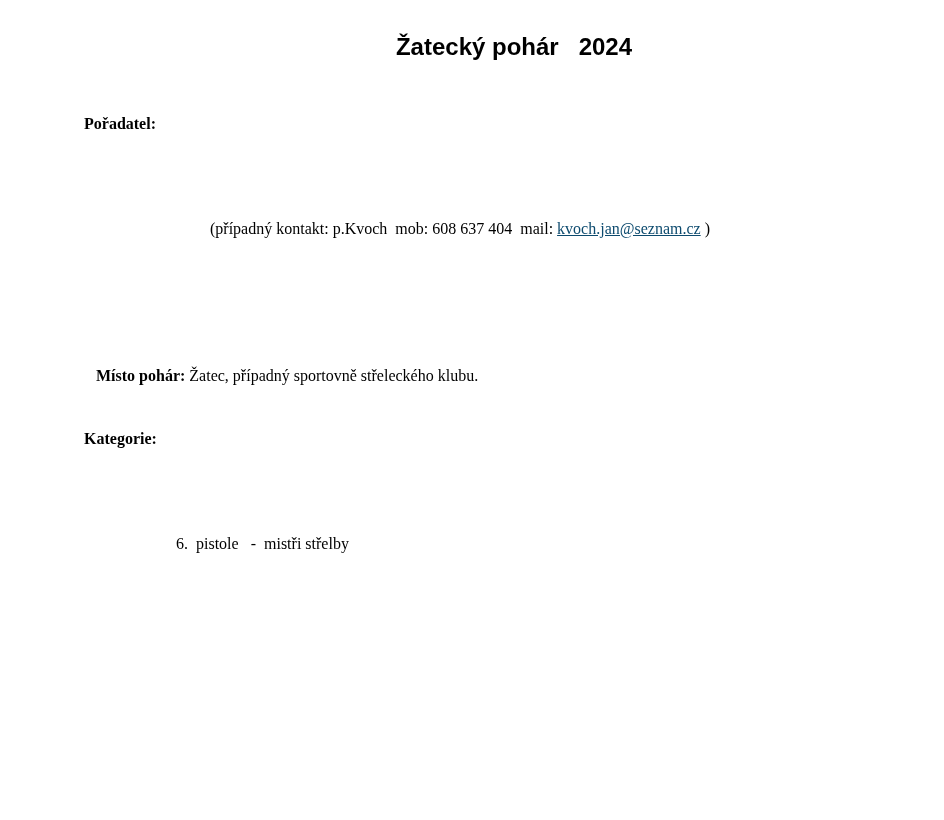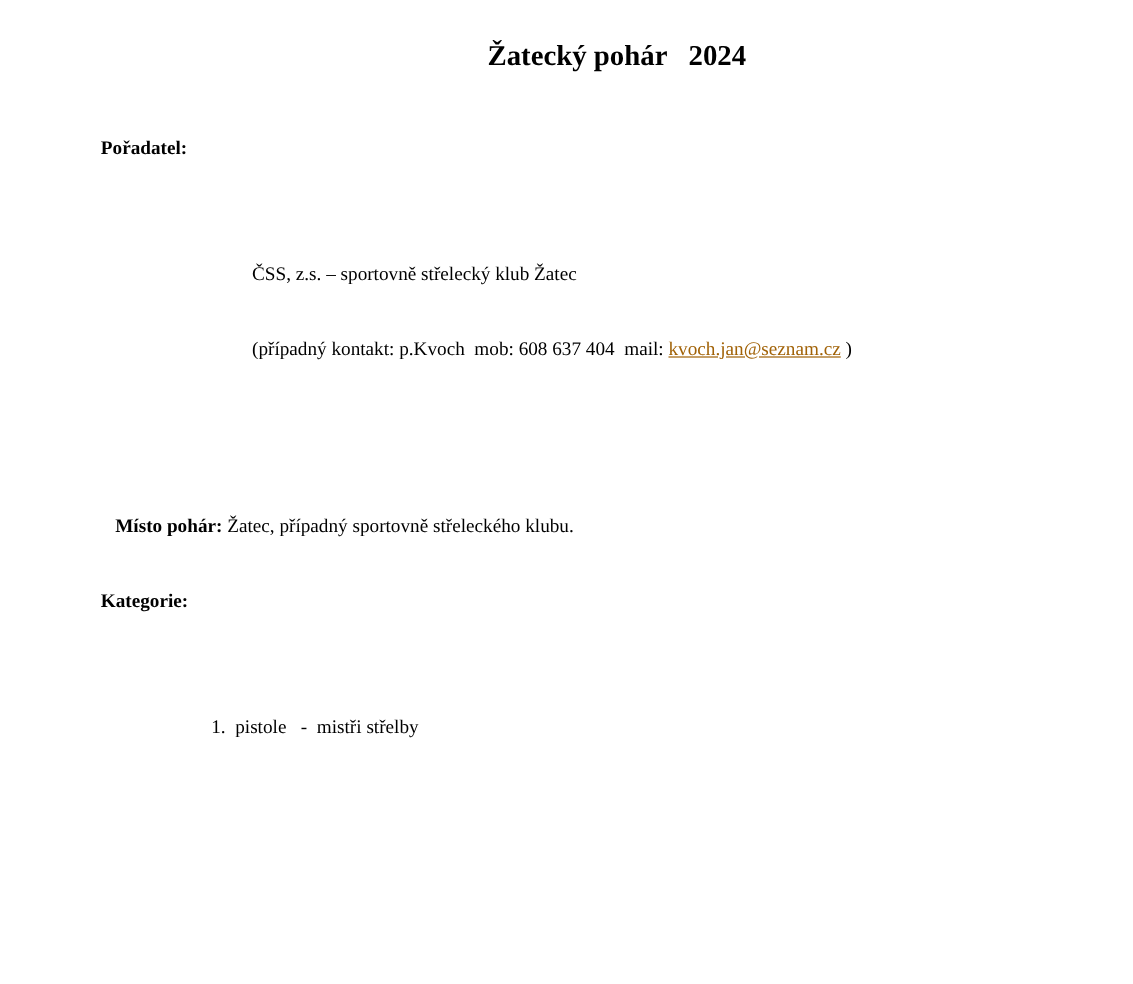--- a/index.html
+++ b/index.html
@@ -10,64 +10,63 @@
     box-sizing: border-box;
     padding: 33px 40px 0 80px;
     background: #ffffff;
     color: #000000;
     font-family: "Liberation Serif", serif;
     font-size: 16px;
     line-height: 21px;
     overflow: hidden;
   }
   .title {
-    font-family: Liberation Serif, serif;
+    font-family: Liberation Sans, sans-serif;
     font-weight: bold;
     font-size: 24px;
     line-height: 28px;
     text-align: center;
     margin: 0 0 52px 0;
     padding-left: 44px;
     white-space: pre;
   }
   .section {
     margin: 0 0 21px 0;
     white-space: pre-wrap;
   }
   .label { font-weight: bold; }
   .hang { position: relative; }
   .hang > .label { position: absolute; left: 4px; top: 0; }
   .indent-130 { margin-left: 130px; }
   .indent-96  { margin-left: 96px; }
-  .email-link { color: #a16207; text-decoration: underline; cursor: pointer; }
+  .email-link { color: #0c4a6e; text-decoration: underline; cursor: pointer; }
 </style>
 </head>
 <body>
 
 <div class="page">
 
   <h1 class="title">Žatecký pohár   2024</h1>
 
 
   <div class="section hang">
     <span class="label">Pořadatel:</span>
     <div class="indent-130">
-      <div>ČSS, z.s. – sportovně střelecký klub Žatec</div>
       <div><span>(případný kontakt: p.Kvoch  mob: 608 637 404  mail: </span><a class="email-link">kvoch.jan@seznam.cz</a><span> )</span></div>
     </div>
   </div>
 
   <div class="section">
     <span class="label">Místo pohár:</span><span> Žatec, případný sportovně střeleckého klubu.</span>
   </div>
 
 
   <div class="section hang">
     <span class="label">Kategorie:</span>
     <div class="indent-96">
-      <div>1.  pistole   -  mistři střelby</div>
+      <div>6.  pistole   -  mistři střelby</div>
       
       
       
     </div>
   </div>
 
 </div>
 
 </body></html>

